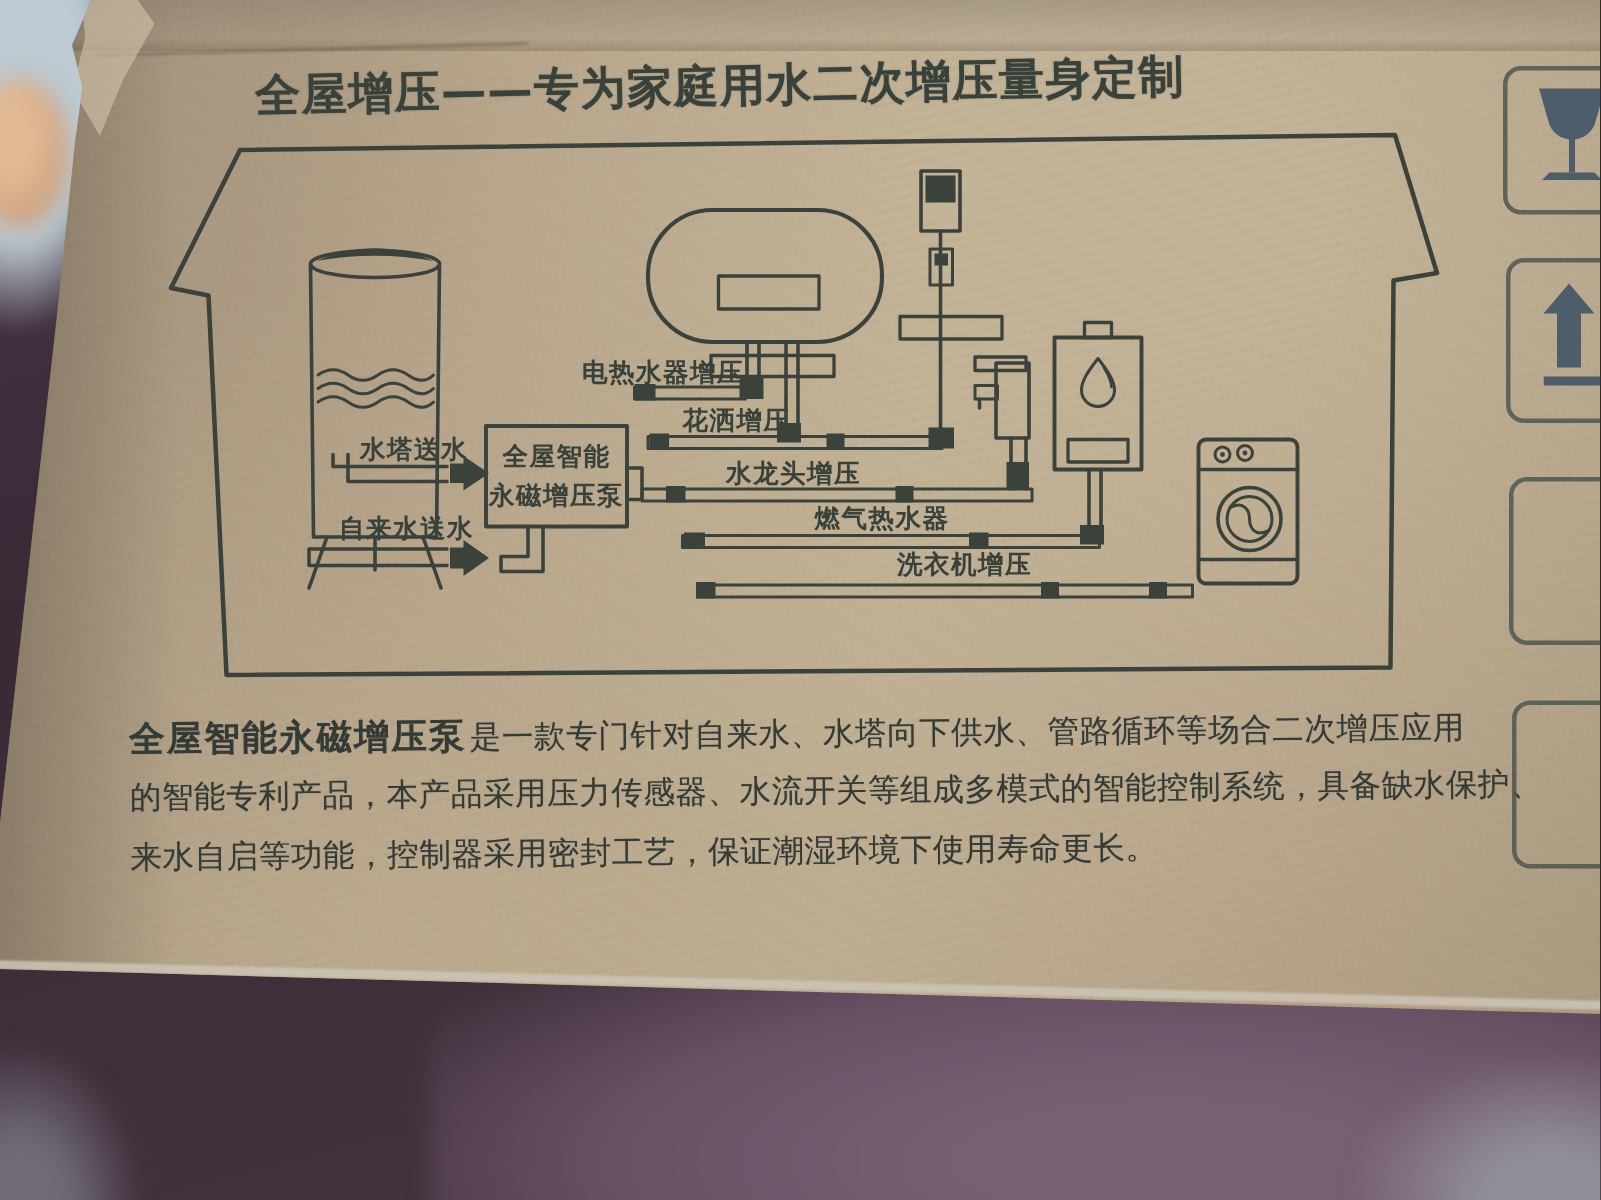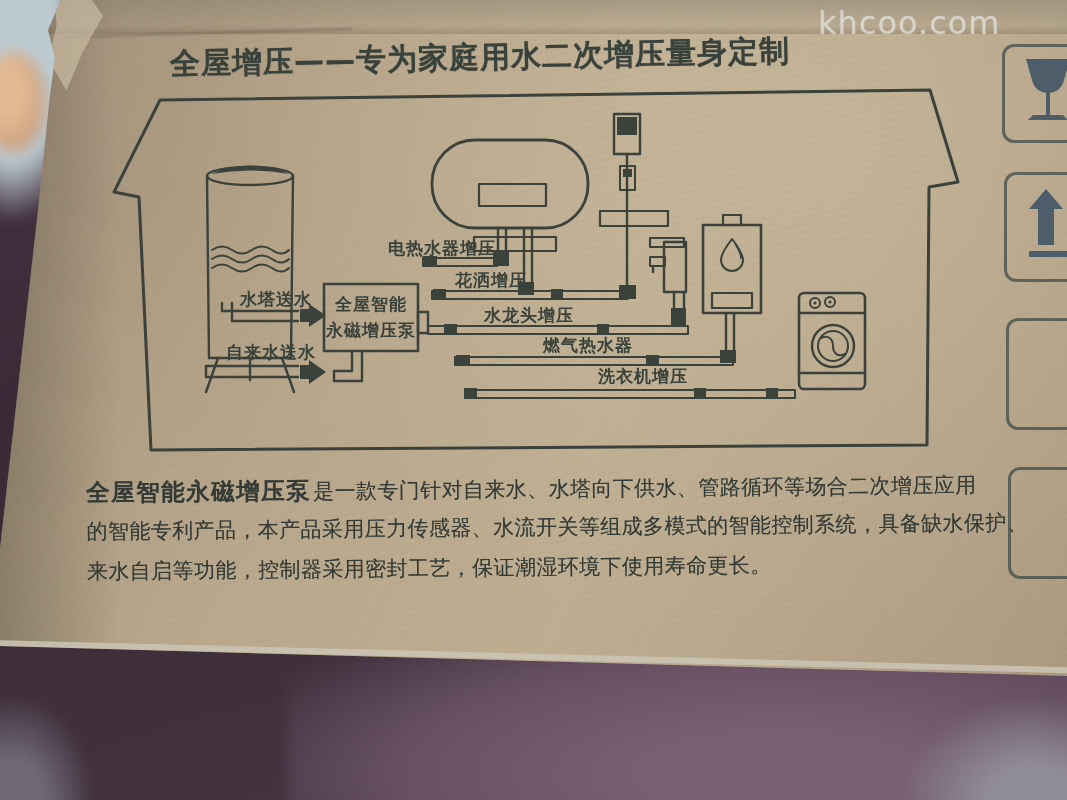--- a/index.html
+++ b/index.html
@@ -247,14 +247,13 @@
           <polygon points="17,2 34,22 25,22 25,58 9,58 9,22 0,22" transform="translate(40,0)"></polygon>
           <rect x="0" y="64" width="60" height="6"></rect>
         </g>
       </svg>
     </div>
 
     <div class="symbox sb3"></div>
     <div class="symbox sb4"></div>
   </div>
 
-  <div class="watermark">khcoo.com</div>
 </div>
 
 </body></html>

